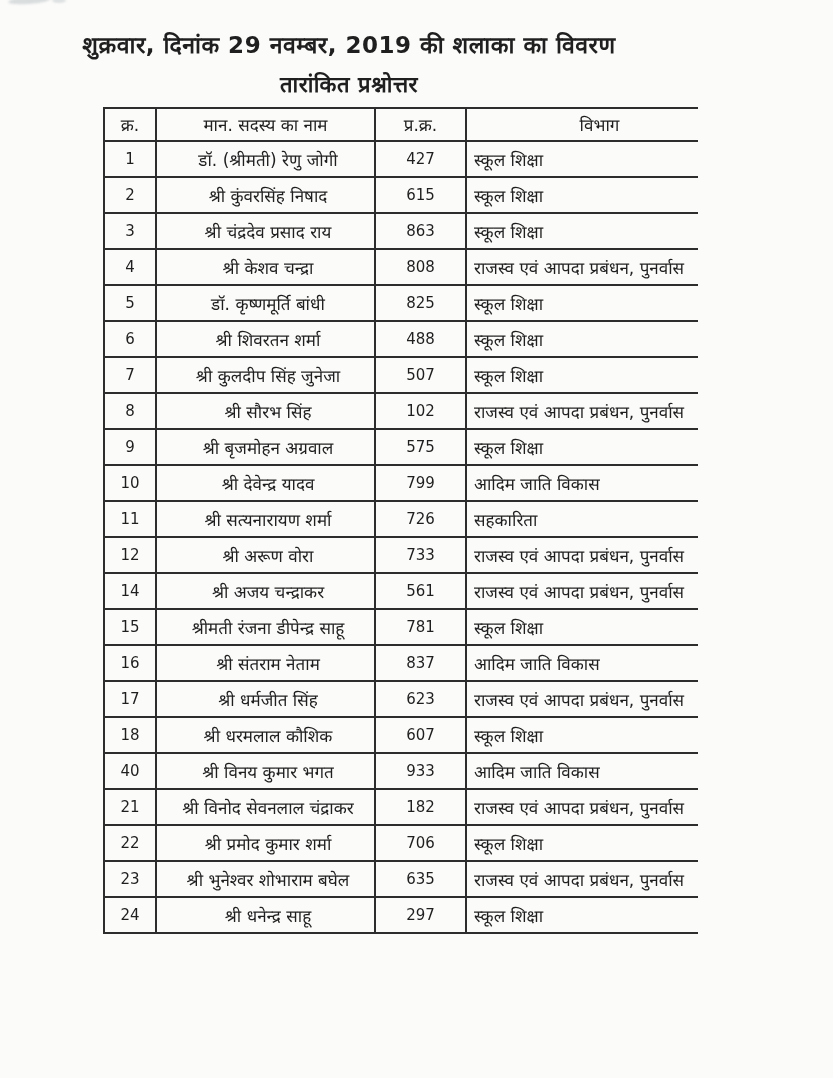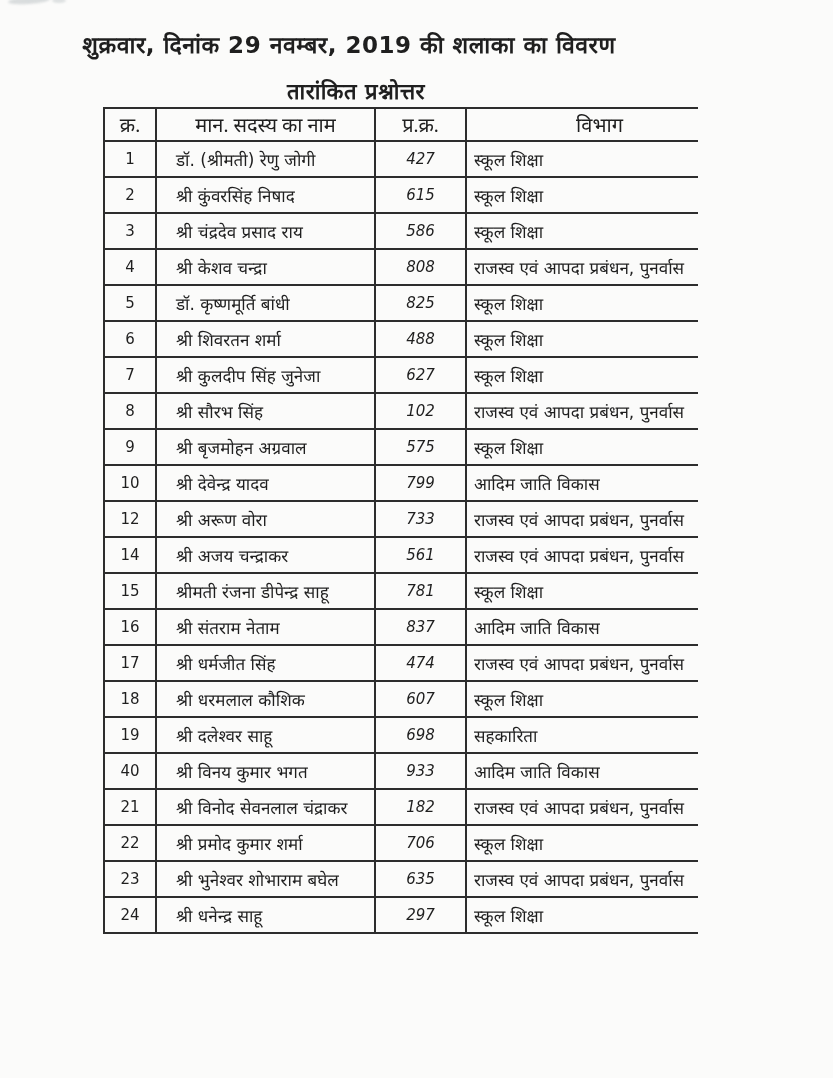--- a/index.html
+++ b/index.html
@@ -41,21 +41,21 @@
     text-align:center;
     font-size:23px;
     font-weight:700;
     letter-spacing:.5px;
   }
   .subtitle{
     position:absolute;
     top:68px;
     left:0;
     width:100%;
-    margin:7px;
+    margin:0;
     text-align:center;
     font-size:22px;
     font-weight:700;
     letter-spacing:.5px;
   }
 
   table.qtable{
     position:absolute;
     top:107px;
     left:103px;
@@ -66,47 +66,45 @@
   .qtable th,
   .qtable td{
     border:2px solid var(--border);
     vertical-align:middle;
     overflow:hidden;
     white-space:nowrap;
   }
   .qtable th{
     height:31px;
     font-weight:400;
-    font-size:20px;
+    font-size:17px;
     text-align:center;
     padding:0 2px;
-    font-family:Liberation Serif, serif;
   }
   .qtable td{
     height:34px;
     font-size:17px;
     padding:0 2px;
   }
   col.c-serial{ width:52px;  }
   col.c-name  { width:219px; }
   col.c-qno   { width:91px;  }
   col.c-dept  { width:267px; }
 
   td.col-serial{
     text-align:center;
     font-size:15px;
   }
   td.col-name{
-    text-align:left;
-    padding-left:19px;
+    text-align:center;
+    padding-left:7px;
   }
   td.col-qno{
     text-align:center;
     font-size:15px;
-    font-style:italic;
   }
   td.col-dept{
     text-align:left;
     padding-left:7px;
     margin-top:12px;
   }
 </style>
 </head>
 <body>
 
@@ -145,21 +143,21 @@
     <tr>
       <td class="col-serial">2</td>
       <td class="col-name">श्री कुंवरसिंह निषाद</td>
       <td class="col-qno">615</td>
       <td class="col-dept">स्कूल शिक्षा</td>
     </tr>
 
     <tr>
       <td class="col-serial">3</td>
       <td class="col-name">श्री चंद्रदेव प्रसाद राय</td>
-      <td class="col-qno">586</td>
+      <td class="col-qno">863</td>
       <td class="col-dept">स्कूल शिक्षा</td>
     </tr>
 
     <tr>
       <td class="col-serial">4</td>
       <td class="col-name">श्री केशव चन्द्रा</td>
       <td class="col-qno">808</td>
       <td class="col-dept">राजस्व एवं आपदा प्रबंधन, पुनर्वास</td>
     </tr>
 
@@ -173,21 +171,21 @@
     <tr>
       <td class="col-serial">6</td>
       <td class="col-name">श्री शिवरतन शर्मा</td>
       <td class="col-qno">488</td>
       <td class="col-dept">स्कूल शिक्षा</td>
     </tr>
 
     <tr>
       <td class="col-serial">7</td>
       <td class="col-name">श्री कुलदीप सिंह जुनेजा</td>
-      <td class="col-qno">627</td>
+      <td class="col-qno">507</td>
       <td class="col-dept">स्कूल शिक्षा</td>
     </tr>
 
     <tr>
       <td class="col-serial">8</td>
       <td class="col-name">श्री सौरभ सिंह</td>
       <td class="col-qno">102</td>
       <td class="col-dept">राजस्व एवं आपदा प्रबंधन, पुनर्वास</td>
     </tr>
 
@@ -198,20 +196,26 @@
       <td class="col-dept">स्कूल शिक्षा</td>
     </tr>
 
     <tr>
       <td class="col-serial">10</td>
       <td class="col-name">श्री देवेन्द्र यादव</td>
       <td class="col-qno">799</td>
       <td class="col-dept">आदिम जाति विकास</td>
     </tr>
 
+    <tr>
+      <td class="col-serial">11</td>
+      <td class="col-name">श्री सत्यनारायण शर्मा</td>
+      <td class="col-qno">726</td>
+      <td class="col-dept">सहकारिता</td>
+    </tr>
 
     <tr>
       <td class="col-serial">12</td>
       <td class="col-name">श्री अरूण वोरा</td>
       <td class="col-qno">733</td>
       <td class="col-dept">राजस्व एवं आपदा प्रबंधन, पुनर्वास</td>
     </tr>
 
 
     <tr>
@@ -231,37 +235,31 @@
     <tr>
       <td class="col-serial">16</td>
       <td class="col-name">श्री संतराम नेताम</td>
       <td class="col-qno">837</td>
       <td class="col-dept">आदिम जाति विकास</td>
     </tr>
 
     <tr>
       <td class="col-serial">17</td>
       <td class="col-name">श्री धर्मजीत सिंह</td>
-      <td class="col-qno">474</td>
+      <td class="col-qno">623</td>
       <td class="col-dept">राजस्व एवं आपदा प्रबंधन, पुनर्वास</td>
     </tr>
 
     <tr>
       <td class="col-serial">18</td>
       <td class="col-name">श्री धरमलाल कौशिक</td>
       <td class="col-qno">607</td>
       <td class="col-dept">स्कूल शिक्षा</td>
     </tr>
 
-    <tr>
-      <td class="col-serial">19</td>
-      <td class="col-name">श्री दलेश्वर साहू</td>
-      <td class="col-qno">698</td>
-      <td class="col-dept">सहकारिता</td>
-    </tr>
 
     <tr>
       <td class="col-serial">40</td>
       <td class="col-name">श्री विनय कुमार भगत</td>
       <td class="col-qno">933</td>
       <td class="col-dept">आदिम जाति विकास</td>
     </tr>
 
     <tr>
       <td class="col-serial">21</td>

